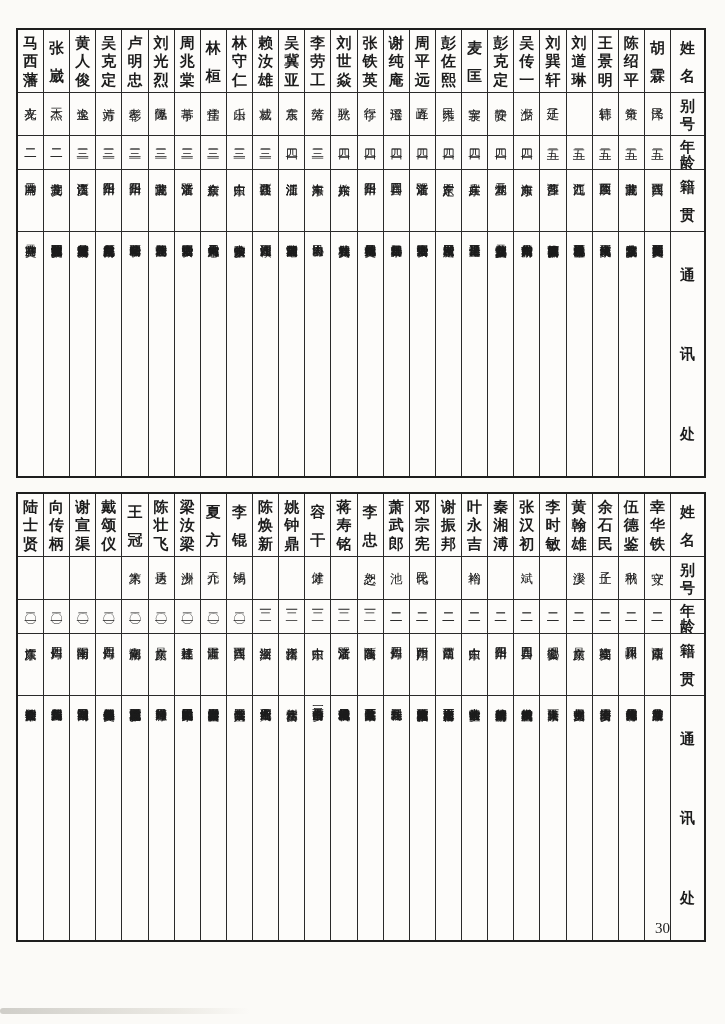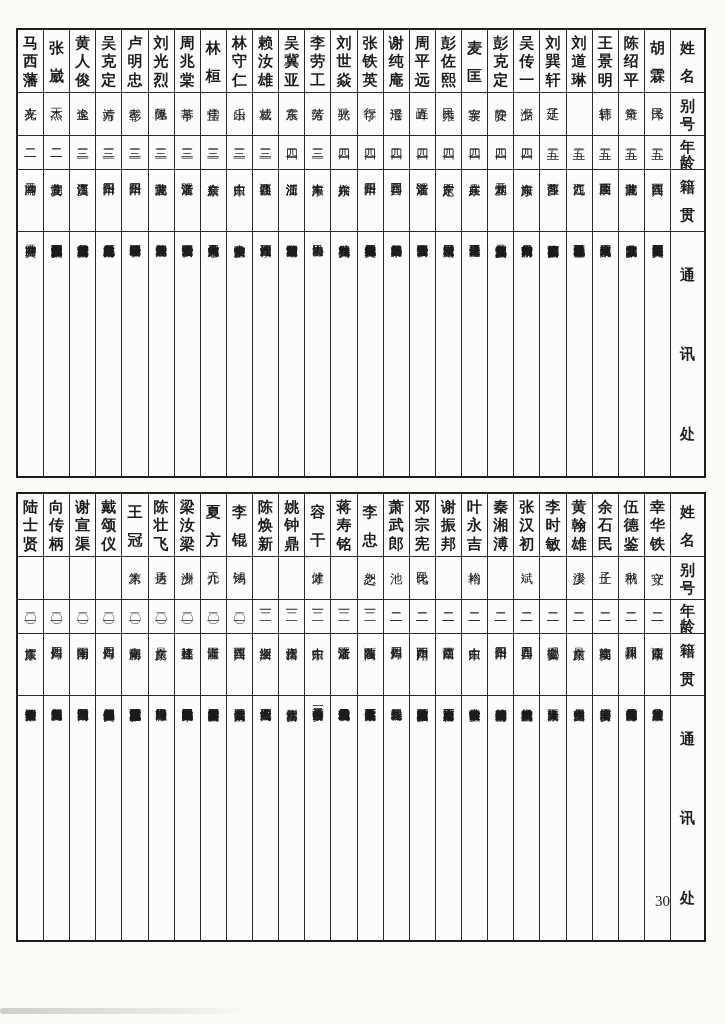--- a/index.html
+++ b/index.html
@@ -57,21 +57,21 @@
     letter-spacing:0px;
     margin:0 auto;
     padding-top:3px;
     white-space:pre;
   }
   .r-alias .vtext{font-size:12.5px;padding-top:5px;}
   .r-age .vtext{font-size:12.5px;padding-top:3px;}
   .r-native .vtext{font-size:12px;padding-top:4px;line-height:14px;}
   .r-addr .vtext{font-size:11.5px;line-height:12.6px;padding-top:4px;}
   .page-number{
-    position:absolute;top:893px;left:655px;
+    position:absolute;top:920px;left:655px;
     font-size:15px;color:#222;
     font-family:"Liberation Serif","DejaVu Serif",serif;
   }
   
   .smudge-bottom{
     position:absolute;left:0px;top:1008px;width:250px;height:6px;
     background:linear-gradient(to right,#9a9890,#d8d5cc 70%,transparent);
     opacity:.45;border-radius:3px;
   }
 </style>

